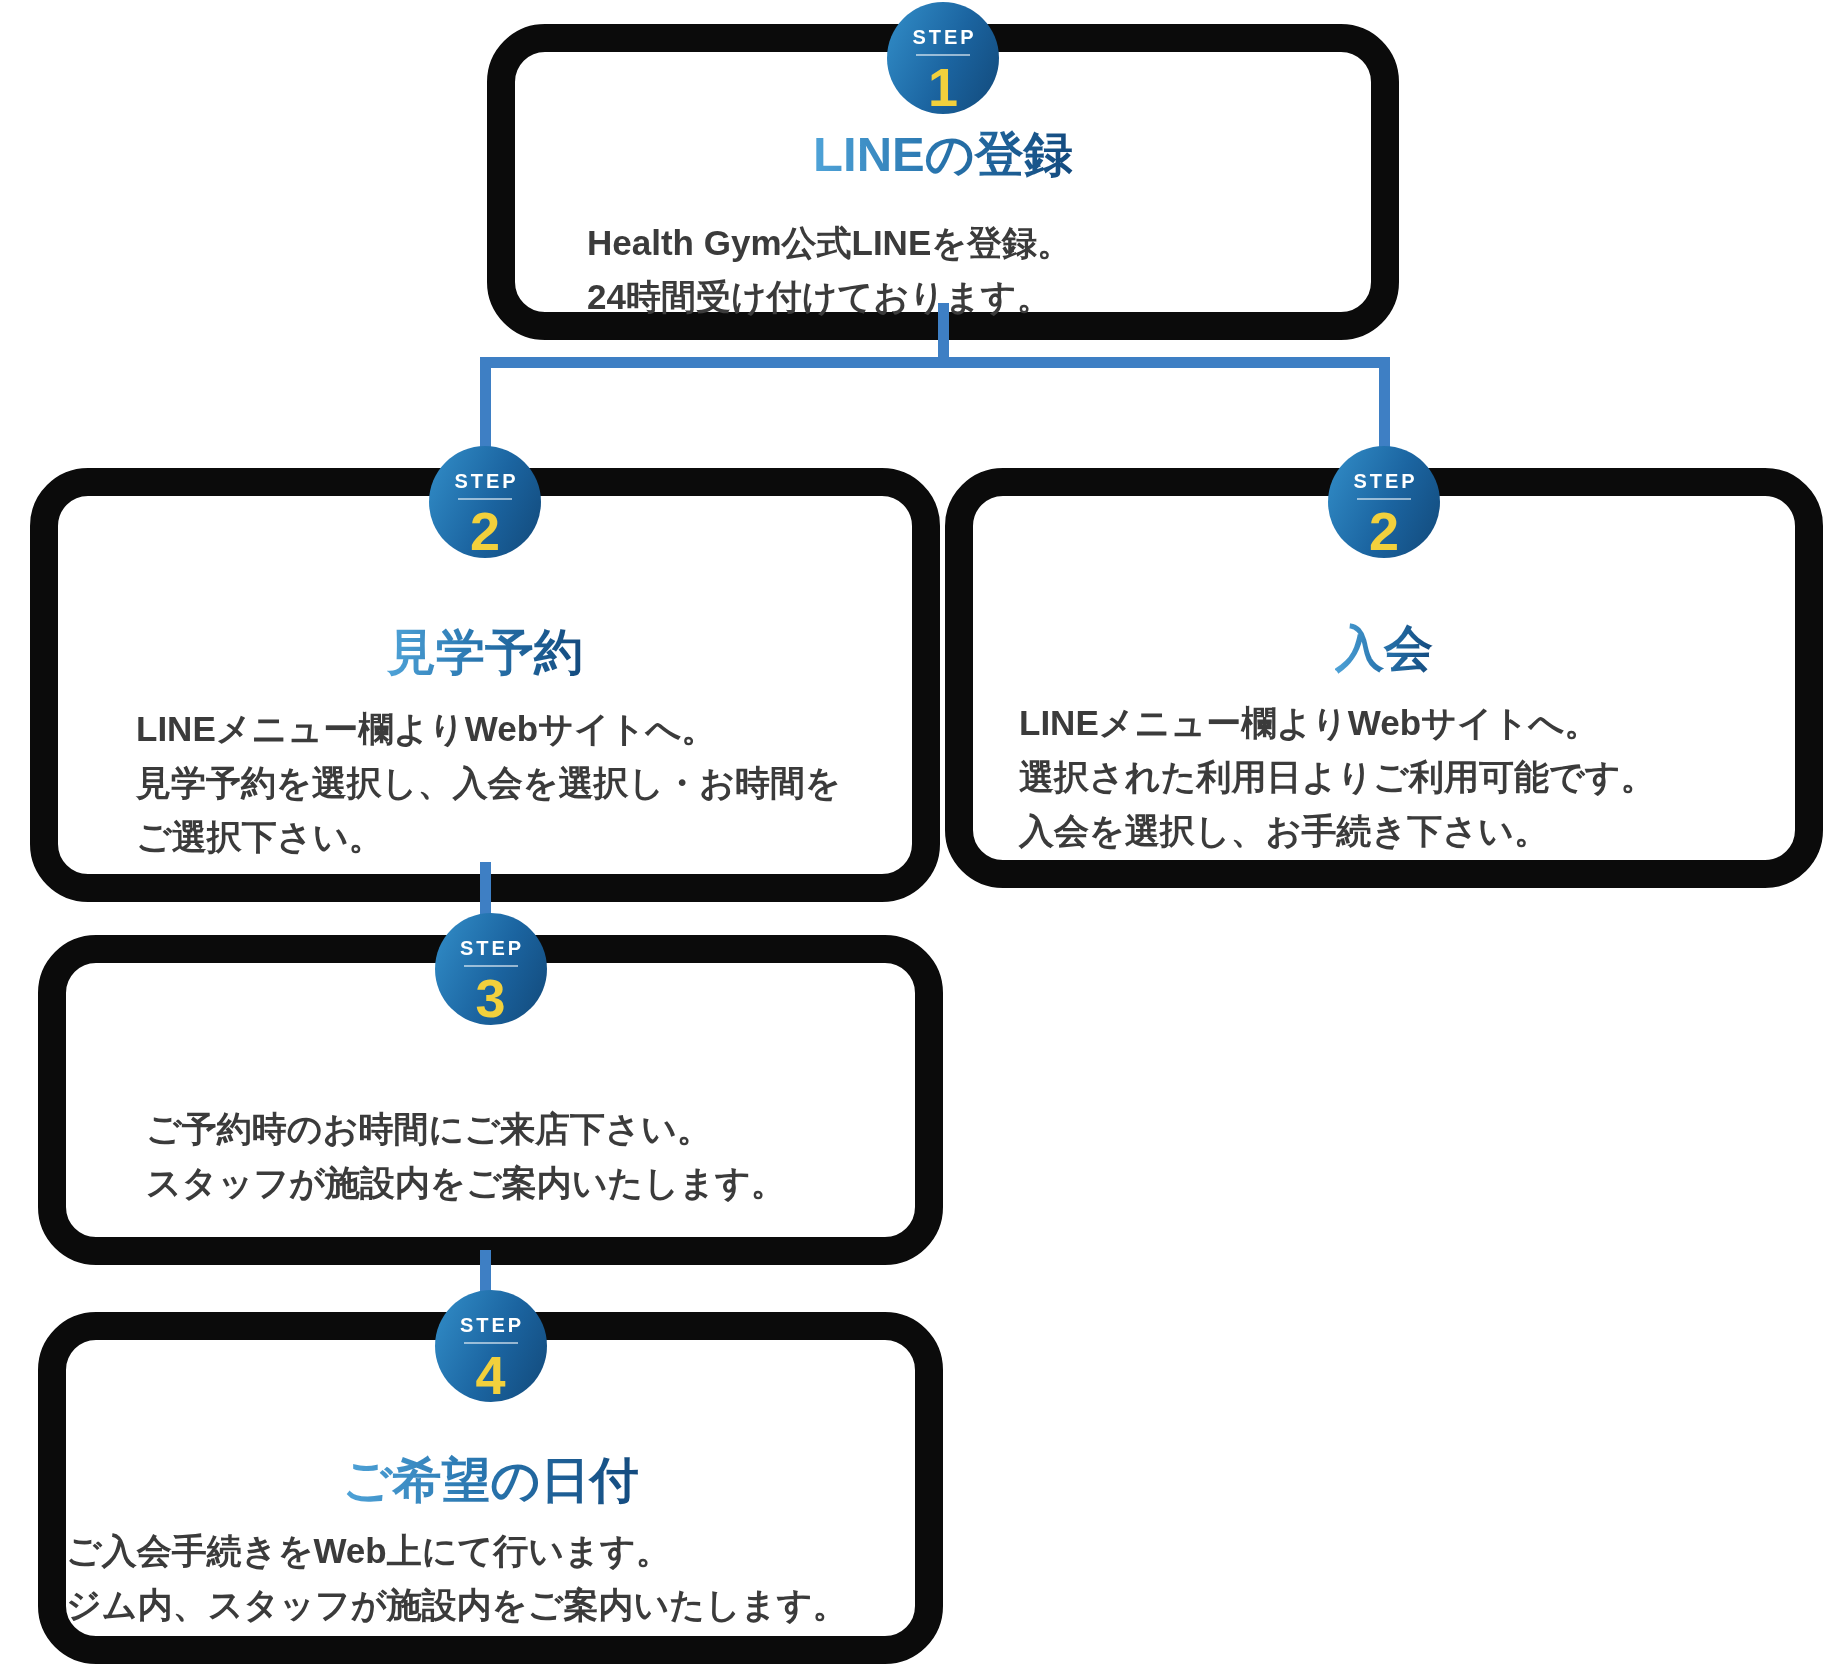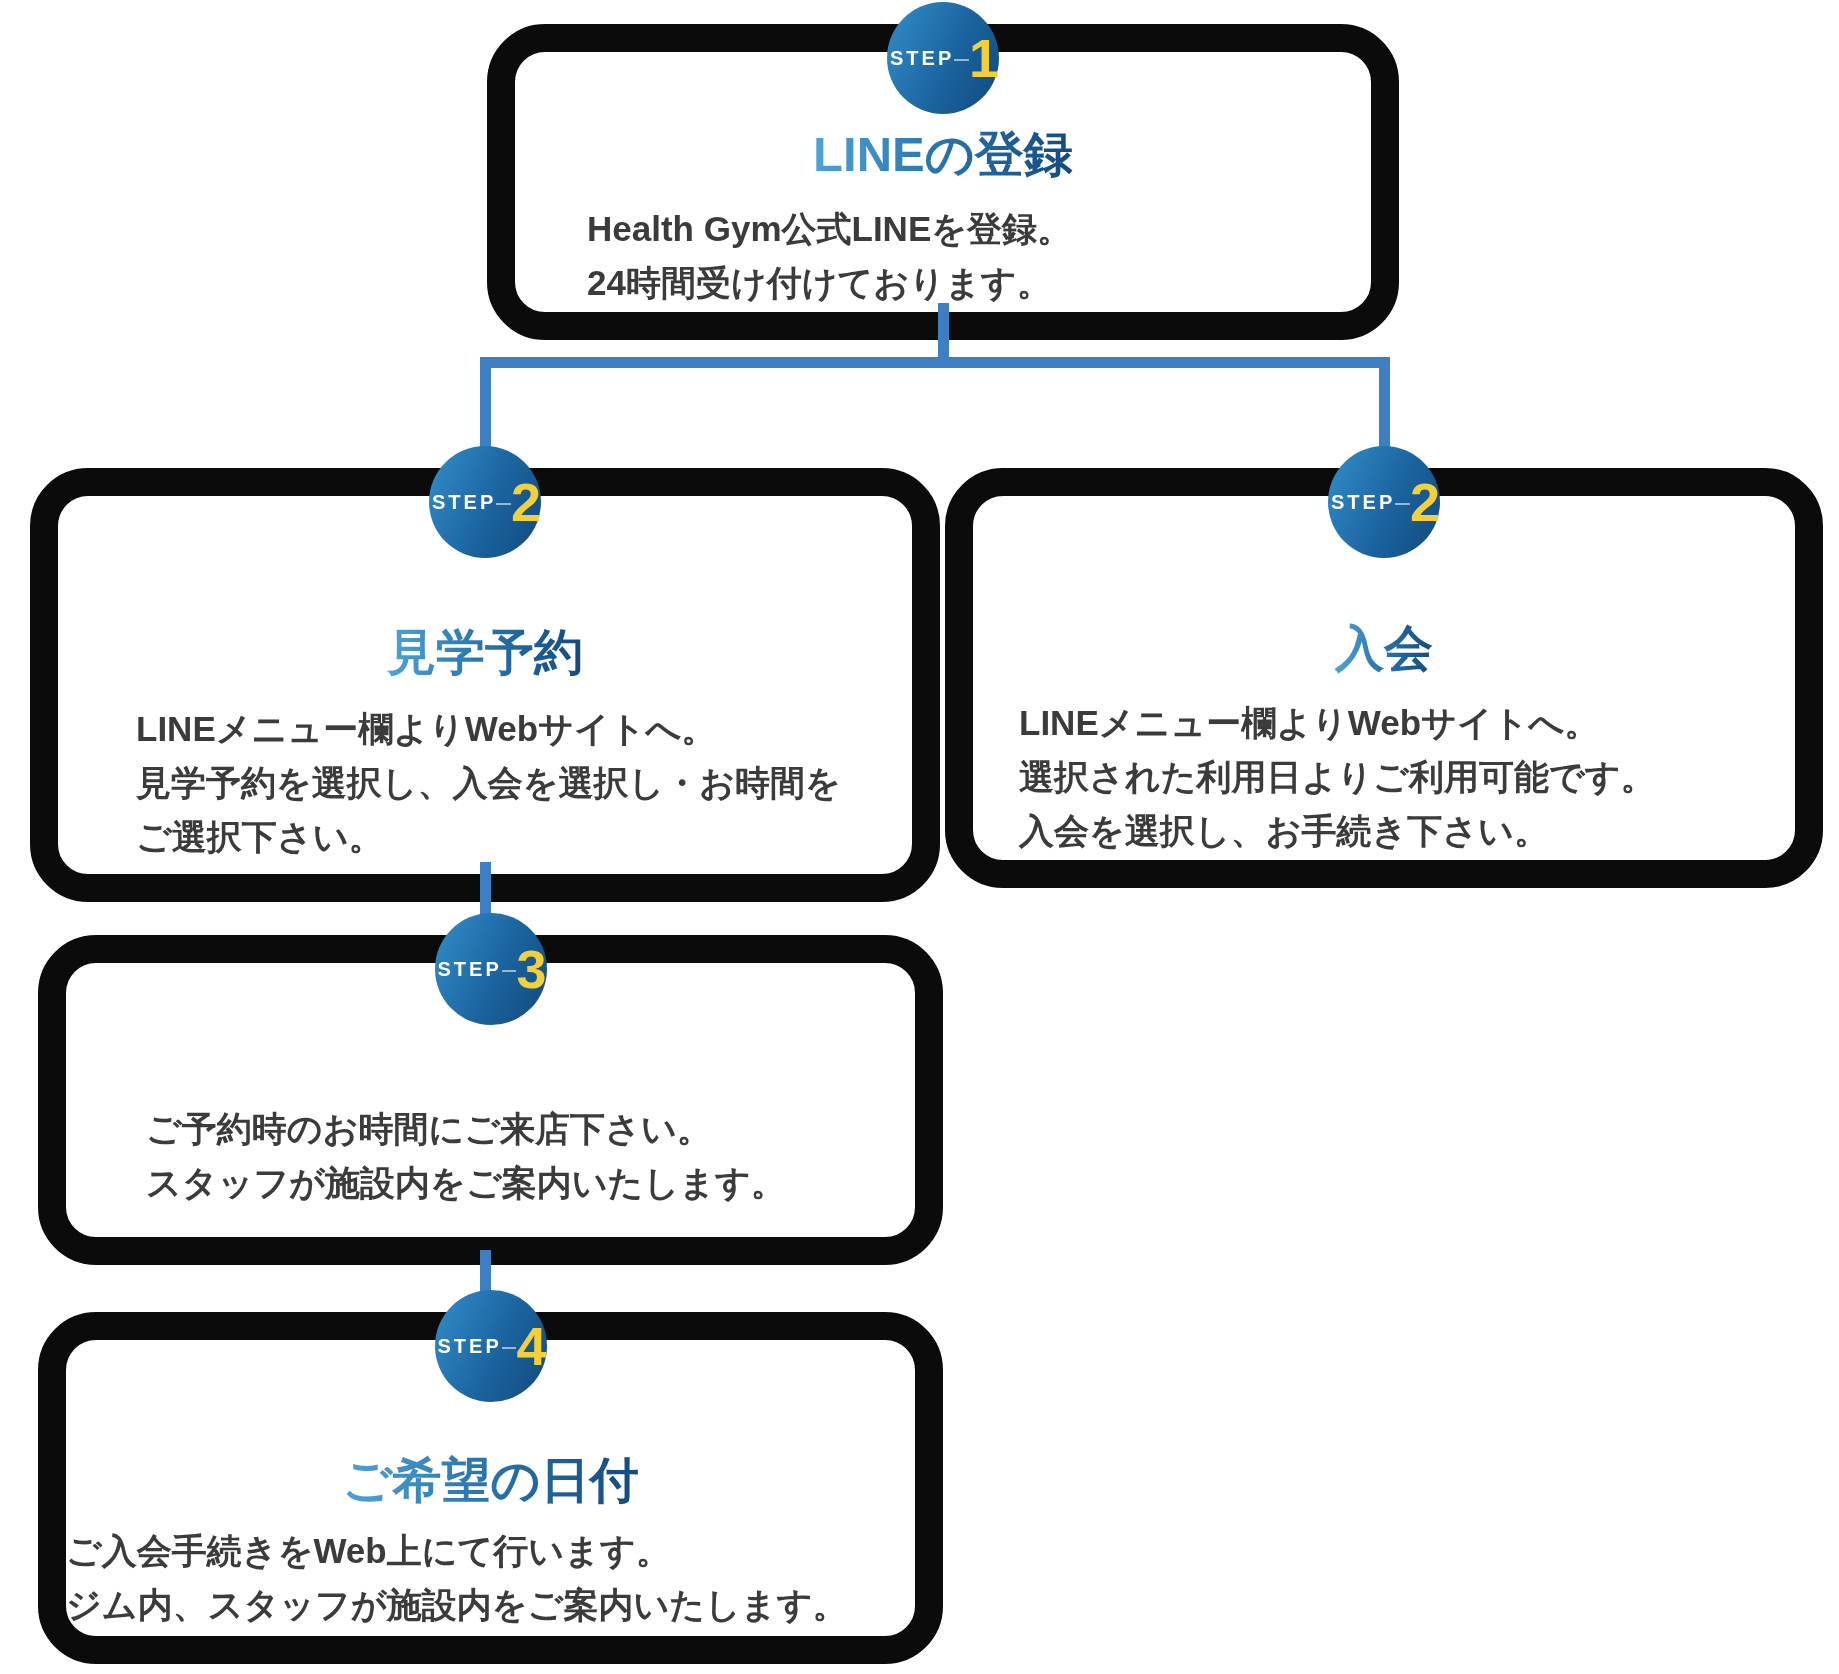--- a/index.html
+++ b/index.html
@@ -28,21 +28,21 @@
 
   
   .badge{
     position:absolute;
     left:50%;
     top:-50px;
     transform:translateX(-50%);
     width:112px;height:112px;
     border-radius:50%;
     background:linear-gradient(115deg,#2f88c3 8%,#1b64a0 55%,#134c7e 95%);
-    display:flex;flex-direction:row;align-items:center;justify-content:flex-end;
+    display:flex;flex-direction:column;align-items:center;justify-content:flex-end;
     z-index:5;
     box-shadow:0 0 0 0 transparent;
   }
   .badge .step-label{
     color:#ffffff;
     font-size:20px;
     font-weight:700;
     letter-spacing:3px;
     line-height:1;
     margin-left:3px;
@@ -76,21 +76,21 @@
     text-align:center;
   }
   .box-body{
     color:#3b3b3b;
     font-size:35px;
     font-weight:700;
     line-height:54px;
     white-space:nowrap;
   }
   #box-1  .content{padding-top:74px;}
-  #box-1  .box-body{margin-top:18px;padding-left:72px;}
+  #box-1  .box-body{margin-top:32px;padding-left:72px;}
   #box-2l .content{padding-top:128px;}
   #box-2l .box-body{margin-top:20px;padding-left:78px;}
   #box-2r .content{padding-top:124px;}
   #box-2r .box-body{margin-top:18px;padding-left:46px;}
   #box-3  .content{padding-top:115px;}
   #box-3  .box-body{margin-top:24px;padding-left:80px;}
   #box-4  .content{padding-top:112px;}
   #box-4  .box-body{margin-top:14px;}
 
   

